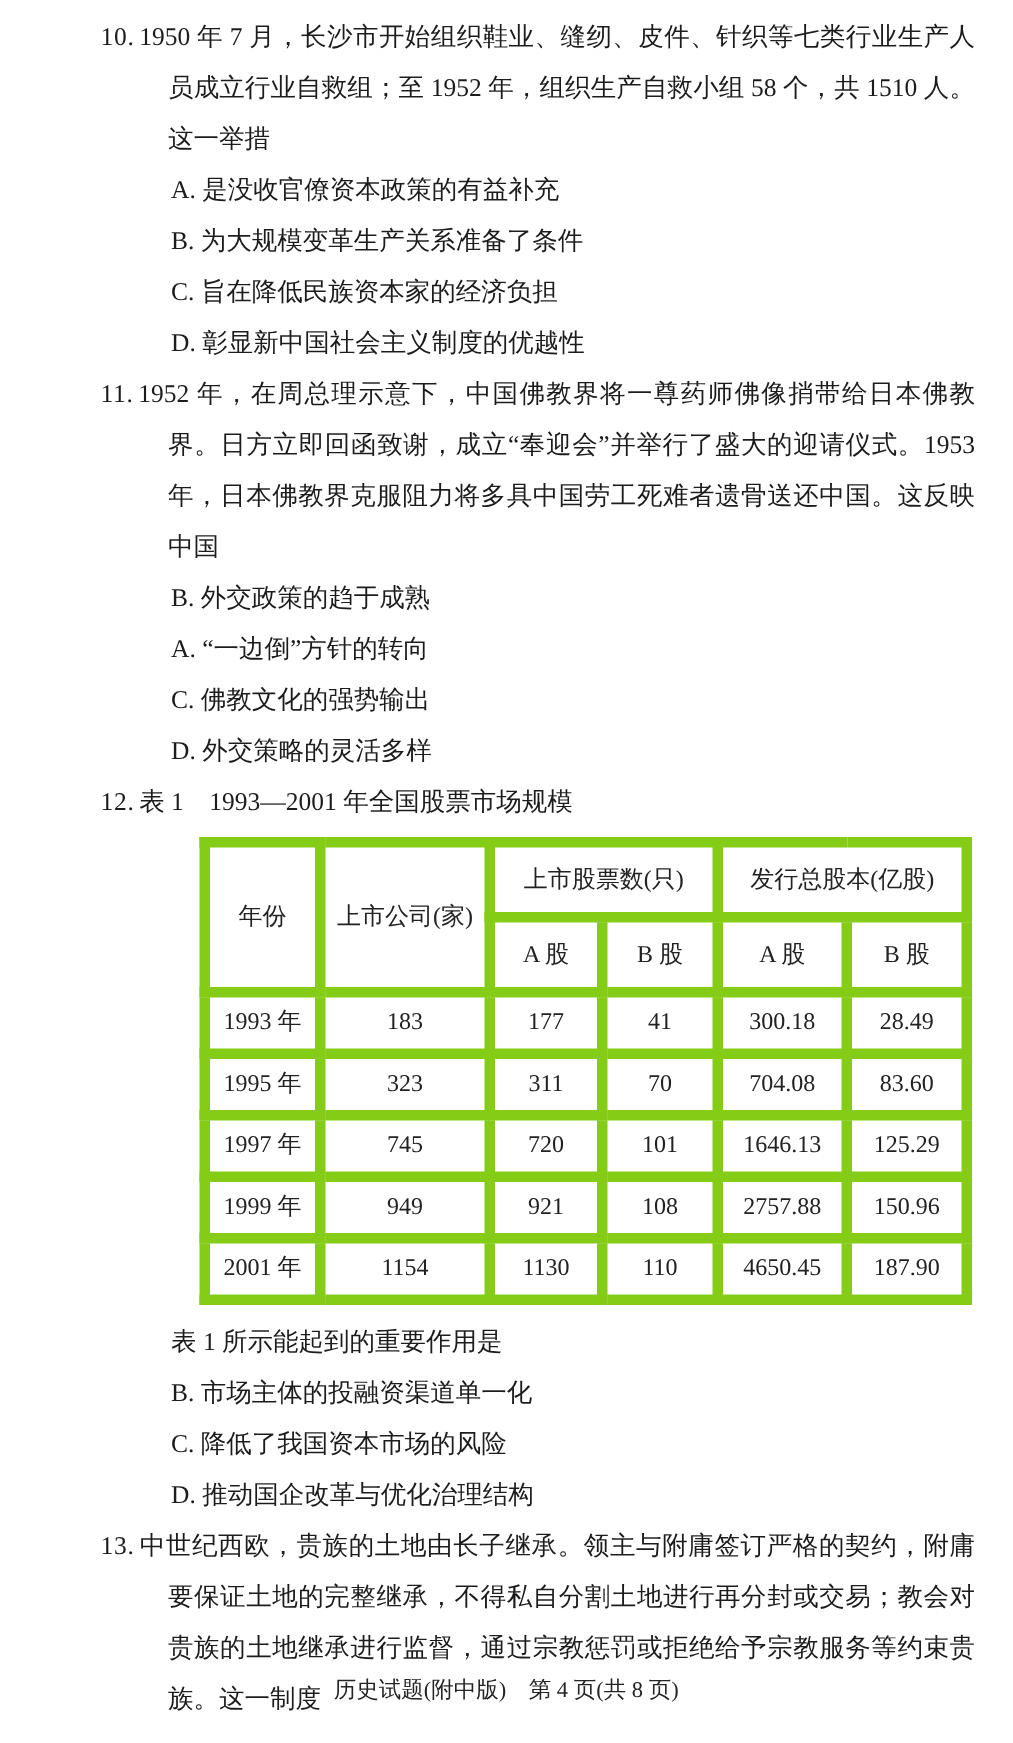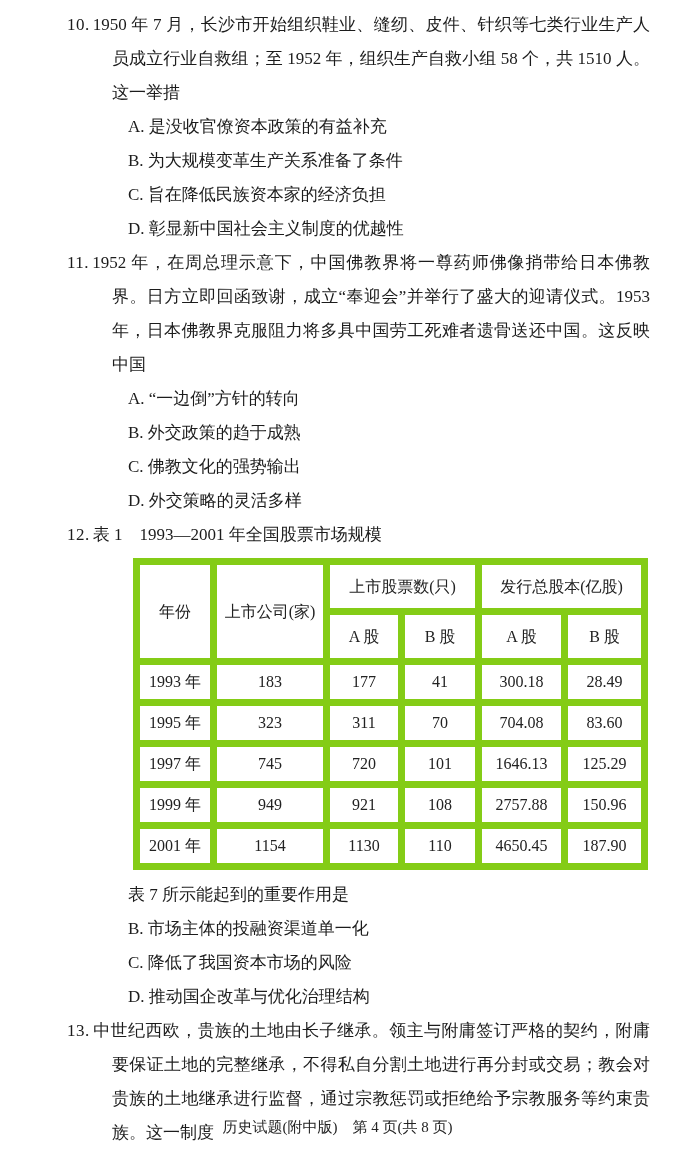--- a/index.html
+++ b/index.html
@@ -30,21 +30,21 @@
     padding-left: 45px;
     text-indent: -45px;
     text-align: justify;
     margin: 0;
   }
   .qnum {
     margin-right: 3px;
     letter-spacing: 0.5px;
   }
   .option {
-    margin-left: 61px;
+    margin-left: 47px;
     text-align: left;
   }
   .table-wrap {
     margin: 6px 0 8px 66px;
   }
   table.data-table {
     border-collapse: collapse;
     table-layout: fixed;
     width: 508px;
     font-size: 16px;
@@ -79,22 +79,22 @@
   <div class="question">
     <p class="q-stem"><span class="qnum">10.</span><span>1950 年 7 月，长沙市开始组织鞋业、缝纫、皮件、针织等七类行业生产人员成立行业自救组；至 1952 年，组织生产自救小组 58 个，共 1510 人。这一举措</span></p>
     <div class="option">A. 是没收官僚资本政策的有益补充</div>
     <div class="option">B. 为大规模变革生产关系准备了条件</div>
     <div class="option">C. 旨在降低民族资本家的经济负担</div>
     <div class="option">D. 彰显新中国社会主义制度的优越性</div>
   </div>
 
   <div class="question">
     <p class="q-stem"><span class="qnum">11.</span><span>1952 年，在周总理示意下，中国佛教界将一尊药师佛像捎带给日本佛教界。日方立即回函致谢，成立“奉迎会”并举行了盛大的迎请仪式。1953 年，日本佛教界克服阻力将多具中国劳工死难者遗骨送还中国。这反映中国</span></p>
+    <div class="option">B. 外交政策的趋于成熟</div>
     <div class="option">A. “一边倒”方针的转向</div>
-    <div class="option">B. 外交政策的趋于成熟</div>
     <div class="option">C. 佛教文化的强势输出</div>
     <div class="option">D. 外交策略的灵活多样</div>
   </div>
 
   <div class="question">
     <p class="q-stem"><span class="qnum">12.</span><span>表 1　1993—2001 年全国股票市场规模</span></p>
 
     <div class="table-wrap">
       <table class="data-table">
         <colgroup>
@@ -155,21 +155,21 @@
             <td>1154</td>
             <td>1130</td>
             <td>110</td>
             <td>4650.45</td>
             <td>187.90</td>
           </tr>
         </tbody>
       </table>
     </div>
 
-    <div class="option">表 7 所示能起到的重要作用是</div>
+    <div class="option">表 1 所示能起到的重要作用是</div>
     <div class="option">B. 市场主体的投融资渠道单一化</div>
     <div class="option">C. 降低了我国资本市场的风险</div>
     <div class="option">D. 推动国企改革与优化治理结构</div>
   </div>
 
   <div class="question">
     <p class="q-stem"><span class="qnum">13.</span><span>中世纪西欧，贵族的土地由长子继承。领主与附庸签订严格的契约，附庸要保证土地的完整继承，不得私自分割土地进行再分封或交易；教会对贵族的土地继承进行监督，通过宗教惩罚或拒绝给予宗教服务等约束贵族。这一制度</span></p>
   </div>
 
   <div class="footer">历史试题(附中版)　第 4 页(共 8 页)</div>

